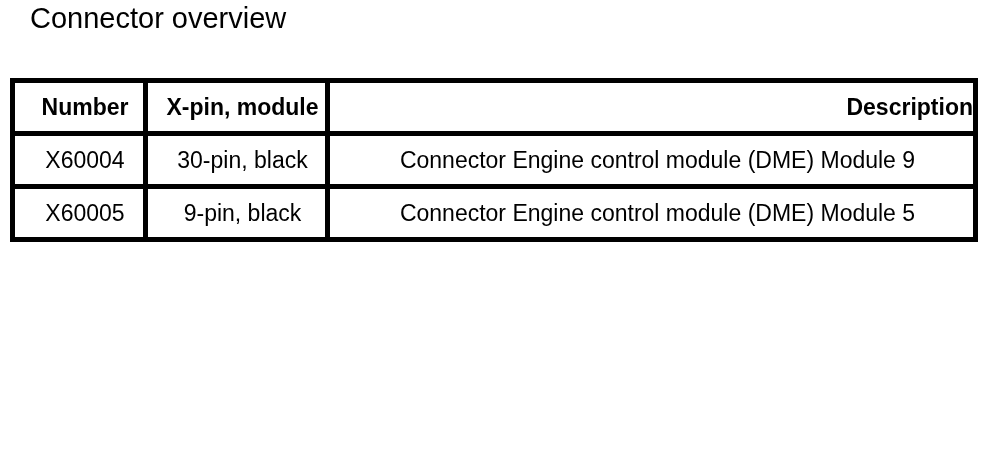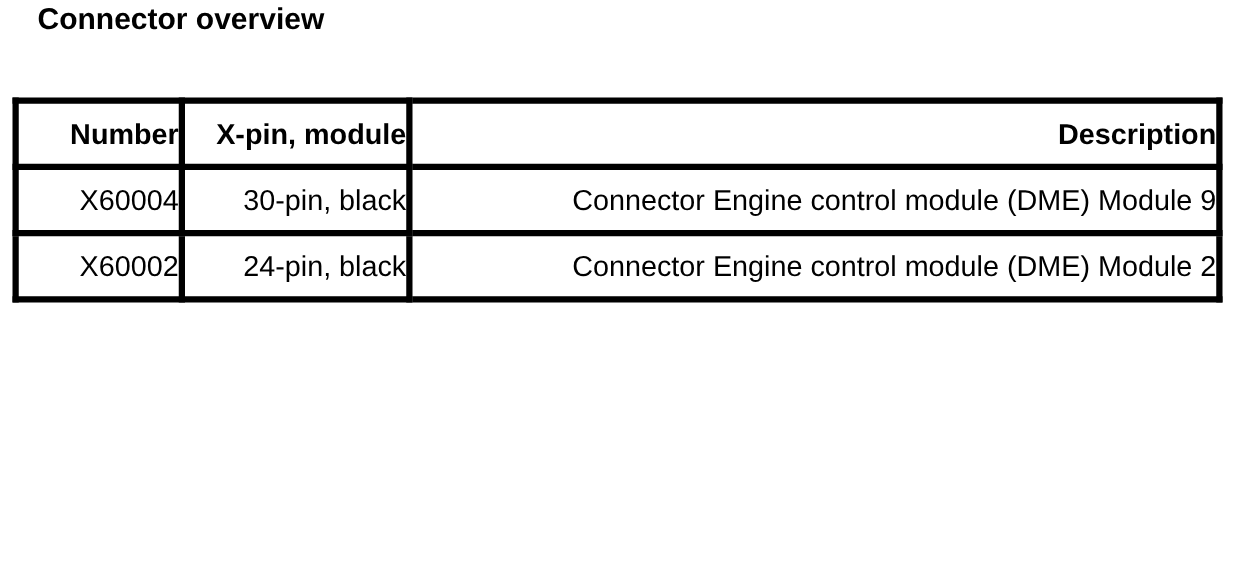--- a/index.html
+++ b/index.html
@@ -17,42 +17,42 @@
     position: relative;
     width: 1008px;
     height: 452px;
     background: #ffffff;
   }
   .page-title {
     position: absolute;
     left: 30px;
     top: 2px;
     margin: 0;
-    font-size: 24px;
-    font-weight: bold;
+    font-size: 29px;
+    font-weight: normal;
     letter-spacing: 0px;
     color: #000000;
   }
   table.connector-table {
     position: absolute;
     left: 10px;
     top: 78px;
     width: 968px;
     border-collapse: collapse;
     table-layout: fixed;
   }
   .connector-table th,
   .connector-table td {
     border: 5px solid #000000;
     background: #ffffff;
     font-size: 23px;
     height: 53px;
     vertical-align: middle;
     padding: 0 0 0 12px;
-    text-align: right;
+    text-align: center;
     white-space: nowrap;
     overflow: hidden;
   }
   .connector-table th {
     font-weight: bold;
   }
   .connector-table th.col-description {
     text-align: right;
     padding: 0;
   }
@@ -75,20 +75,20 @@
         <th class="col-description">Description</th>
       </tr>
     </thead>
     <tbody>
       <tr>
         <td>X60004</td>
         <td>30-pin, black</td>
         <td>Connector Engine control module (DME) Module 9</td>
       </tr>
       <tr>
-        <td>X60002</td>
-        <td>24-pin, black</td>
-        <td>Connector Engine control module (DME) Module 2</td>
+        <td>X60005</td>
+        <td>9-pin, black</td>
+        <td>Connector Engine control module (DME) Module 5</td>
       </tr>
     </tbody>
   </table>
 
 </div>
 
 </body></html>

